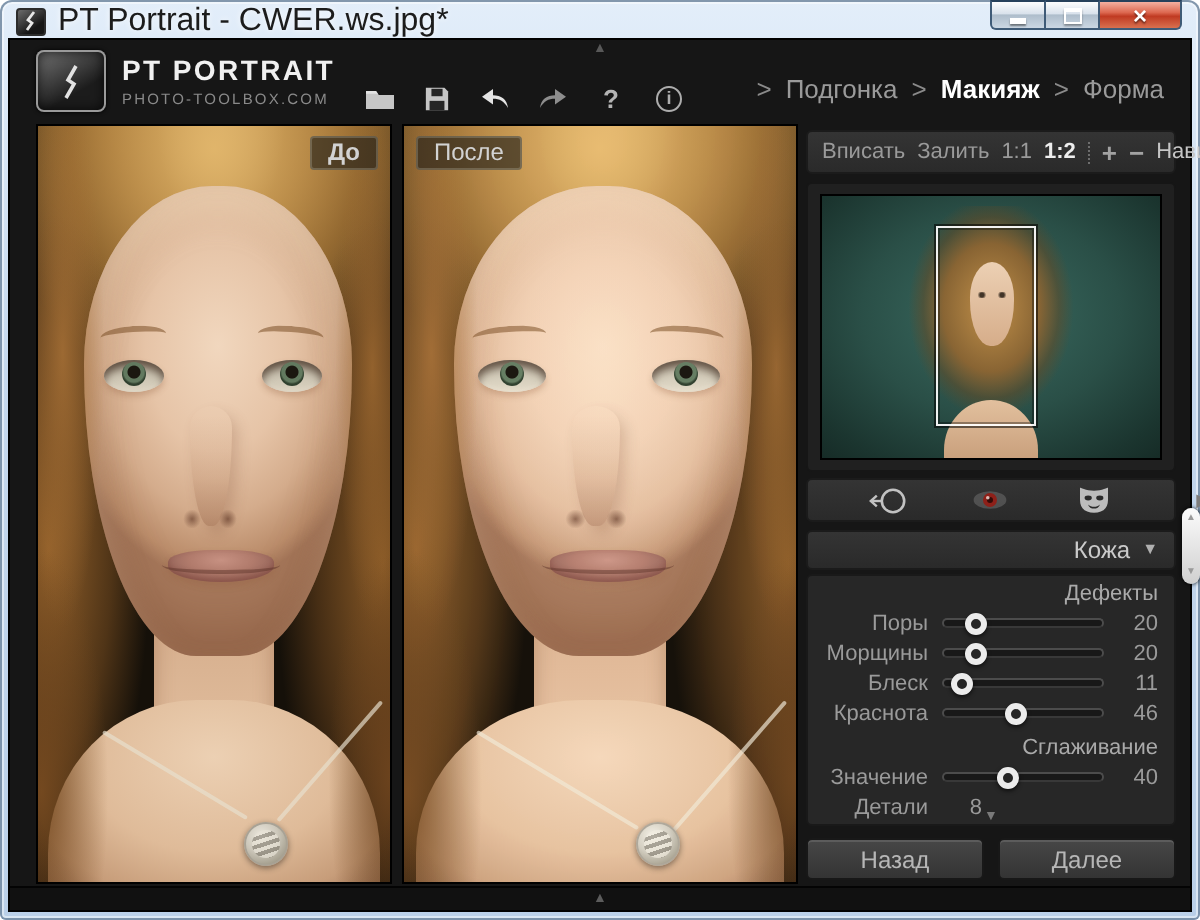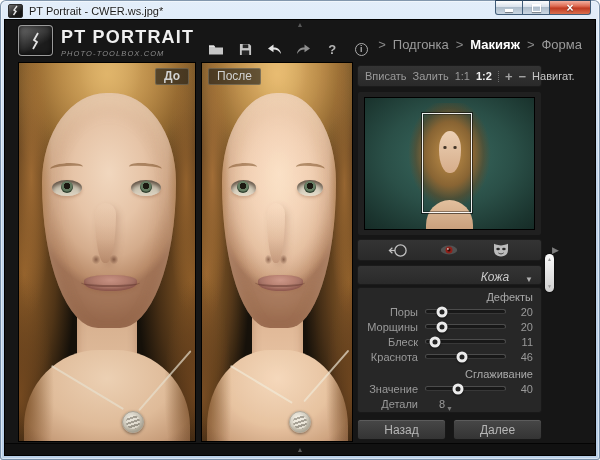--- a/index.html
+++ b/index.html
@@ -6,21 +6,21 @@
   *{box-sizing:border-box;}
 
   
   .window{position:relative;width:600px;height:460px;
     background:linear-gradient(#e3eefa,#c3d6ec 40%,#b9cfe8);
     border-radius:6px 6px 3px 3px;
     box-shadow:inset 0 0 0 1px rgba(70,100,130,.65), inset 0 0 0 2px rgba(255,255,255,.45);}
   .titlebar{height:19px;display:flex;align-items:center;padding:2px 0 0 8px;position:relative;}
   .win-icon{width:15px;height:14px;margin-right:6px;border-radius:2px;border:1px solid #2c2c2c;
     background:linear-gradient(145deg,#6b6b6b,#161616 70%);display:flex;align-items:center;justify-content:center;flex:none;}
-  .title-text{font-size:11px;color:#1c1c1c;text-shadow:0 0 3px rgba(255,255,255,.9);white-space:nowrap;}
+  .title-text{font-size:16px;color:#1c1c1c;text-shadow:0 0 3px rgba(255,255,255,.9);white-space:nowrap;}
   .caption-buttons{position:absolute;top:0;right:9px;display:flex;}
   .cap{height:15px;border:1px solid #3f5b77;border-top-color:#27415b;display:flex;align-items:center;justify-content:center;
     background:linear-gradient(#fdfdfd,#d9e2ec 45%,#aebdcb 50%,#cbd7e3);}
   .cap+.cap{border-left:none;}
   .cap.min{width:28px;border-radius:0 0 0 3px;}
   .cap.max{width:27px;}
   .cap.close{width:41px;border-radius:0 0 3px 0;
     background:linear-gradient(#f4b0a0,#dd6951 40%,#c03a22 55%,#d8704f);}
   .glyph-min{width:8px;height:3px;background:#fff;box-shadow:0 1px 1px rgba(0,0,0,.45);margin-top:5px;}
   .glyph-max{width:9px;height:8px;border:1px solid #fff;border-top-width:2px;box-shadow:0 1px 1px rgba(0,0,0,.35);}
@@ -29,35 +29,35 @@
   .app{margin:0 4px 4px;height:437px;background:#161616;border:1px solid #000;position:relative;}
 
   
   .toolbar{height:42px;position:relative;display:flex;padding:0 13px;}
   .collapse-top{position:absolute;top:0;left:50%;transform:translateX(-50%);color:#585858;font-size:7px;line-height:9px;}
   .logo{width:35px;height:31px;margin-top:5px;border-radius:4px;flex:none;
     background:linear-gradient(150deg,#787878,#1c1c1c 65%);
     box-shadow:inset 0 0 0 1px #9a9a9a, inset 0 0 7px #000, 0 0 2px #000;
     display:flex;align-items:center;justify-content:center;}
   .brand{margin:8px 0 0 8px;line-height:1;flex:none;}
-  .brand-name{font-size:18px;font-weight:bold;letter-spacing:1.2px;color:#f0f0f0;}
-  .brand-site{font-size:7.5px;letter-spacing:1.1px;color:#8a8a8a;margin-top:4px;font-style:italic;}
+  .brand-name{font-size:14px;font-weight:bold;letter-spacing:1.2px;color:#f0f0f0;}
+  .brand-site{font-size:7.5px;letter-spacing:1.1px;color:#8a8a8a;margin-top:4px;}
   .tb-icons{display:flex;align-items:center;gap:13px;margin:16px 0 0 14px;}
   .tb-icons .icn{width:16px;height:14px;display:flex;align-items:center;justify-content:center;}
   .help-glyph{font-size:13px;font-weight:bold;color:#b4b4b4;line-height:1;}
   .info-circle{width:13px;height:13px;border:1px solid #adadad;border-radius:50%;
     display:flex;align-items:center;justify-content:center;font-size:9px;color:#adadad;font-weight:bold;}
   .breadcrumb{margin:17px 0 0 auto;display:flex;gap:7px;font-size:13px;color:#9a9a9a;white-space:nowrap;}
   .crumb.active{color:#fff;font-weight:bold;}
   .crumb-sep{color:#8a8a8a;}
 
   
   .content{display:flex;height:381px;padding-left:13px;}
   .panel{width:178px;height:380px;position:relative;border:1px solid #000;background:#0a0a0a;overflow:hidden;flex:none;}
-  .panel.after{width:152px;margin-left:5px;}
+  .panel.after{width:198px;margin-left:5px;}
   .badge{position:absolute;top:5px;z-index:30;background:rgba(28,28,24,.62);border:1px solid rgba(190,190,175,.28);
     color:#d2d2d2;font-size:12px;line-height:15px;padding:0 8px;border-radius:2px;}
   .panel.before .badge{right:6px;font-weight:bold;}
   .panel.after .badge{left:6px;}
 
   
   .portrait{position:absolute;inset:0;overflow:hidden;
     background:radial-gradient(95% 55% at 50% -4%, #cfa55c 0%, #9a6f35 32%, #5c4220 58%, #271d11 82%, #151009 100%);}
   .panel.after .portrait{filter:brightness(1.04) saturate(.97);}
   .portrait>div{position:absolute;}
@@ -140,22 +140,22 @@
     background:radial-gradient(circle at 22% 50%, rgba(38,28,18,.85) 0 1px, rgba(0,0,0,0) 2.2px),
                radial-gradient(circle at 78% 50%, rgba(38,28,18,.85) 0 1px, rgba(0,0,0,0) 2.2px);}
   .nav-chest{left:36%;width:28%;bottom:-2%;height:24%;border-radius:50% 50% 0 0/80% 80% 0 0;
     background:linear-gradient(#e2c09e,#c79d79);}
   .nav-rect{left:34%;top:11.5%;width:29.5%;height:76%;border:1px solid rgba(255,255,255,.92);
     box-shadow:0 0 0 1px rgba(0,0,0,.55), inset 0 0 0 1px rgba(0,0,0,.35);}
 
   .toolsbar{margin-top:3px;height:22px;display:flex;align-items:center;justify-content:space-around;padding:0 14px;}
   .tool{width:24px;height:16px;display:flex;align-items:center;justify-content:center;}
 
-  .skin-header{margin-top:4px;height:20px;display:flex;align-items:flex-end;justify-content:flex-end;gap:16px;
-    padding:0 8px;color:#cacaca;font-size:12px;font-style:italic;}
+  .skin-header{margin-top:4px;height:20px;display:flex;align-items:center;justify-content:flex-end;gap:6px;
+    padding:0 8px;color:#cacaca;font-size:12px;}
   .skin-header .tri{color:#b0b0b0;}
 
   .sliders-panel{margin-top:2px;height:126px;background:#272727;border:1px solid #191919;border-radius:3px;
     padding:2px 8px 0;overflow:hidden;position:relative;font-size:11px;color:#9a9a9a;}
   .group-header{text-align:right;color:#aaaaaa;height:14px;line-height:15px;}
   .group-header.second{margin-top:3px;}
   .srow{display:flex;align-items:center;height:15px;gap:7px;}
   .slabel{width:52px;text-align:right;flex:none;white-space:nowrap;}
   .strack{flex:1;position:relative;height:5px;background:#181818;border:1px solid #4c4c4c;border-bottom-color:#383838;border-radius:3px;}
   .knob{position:absolute;top:50%;left:0;width:11px;height:11px;border-radius:50%;

